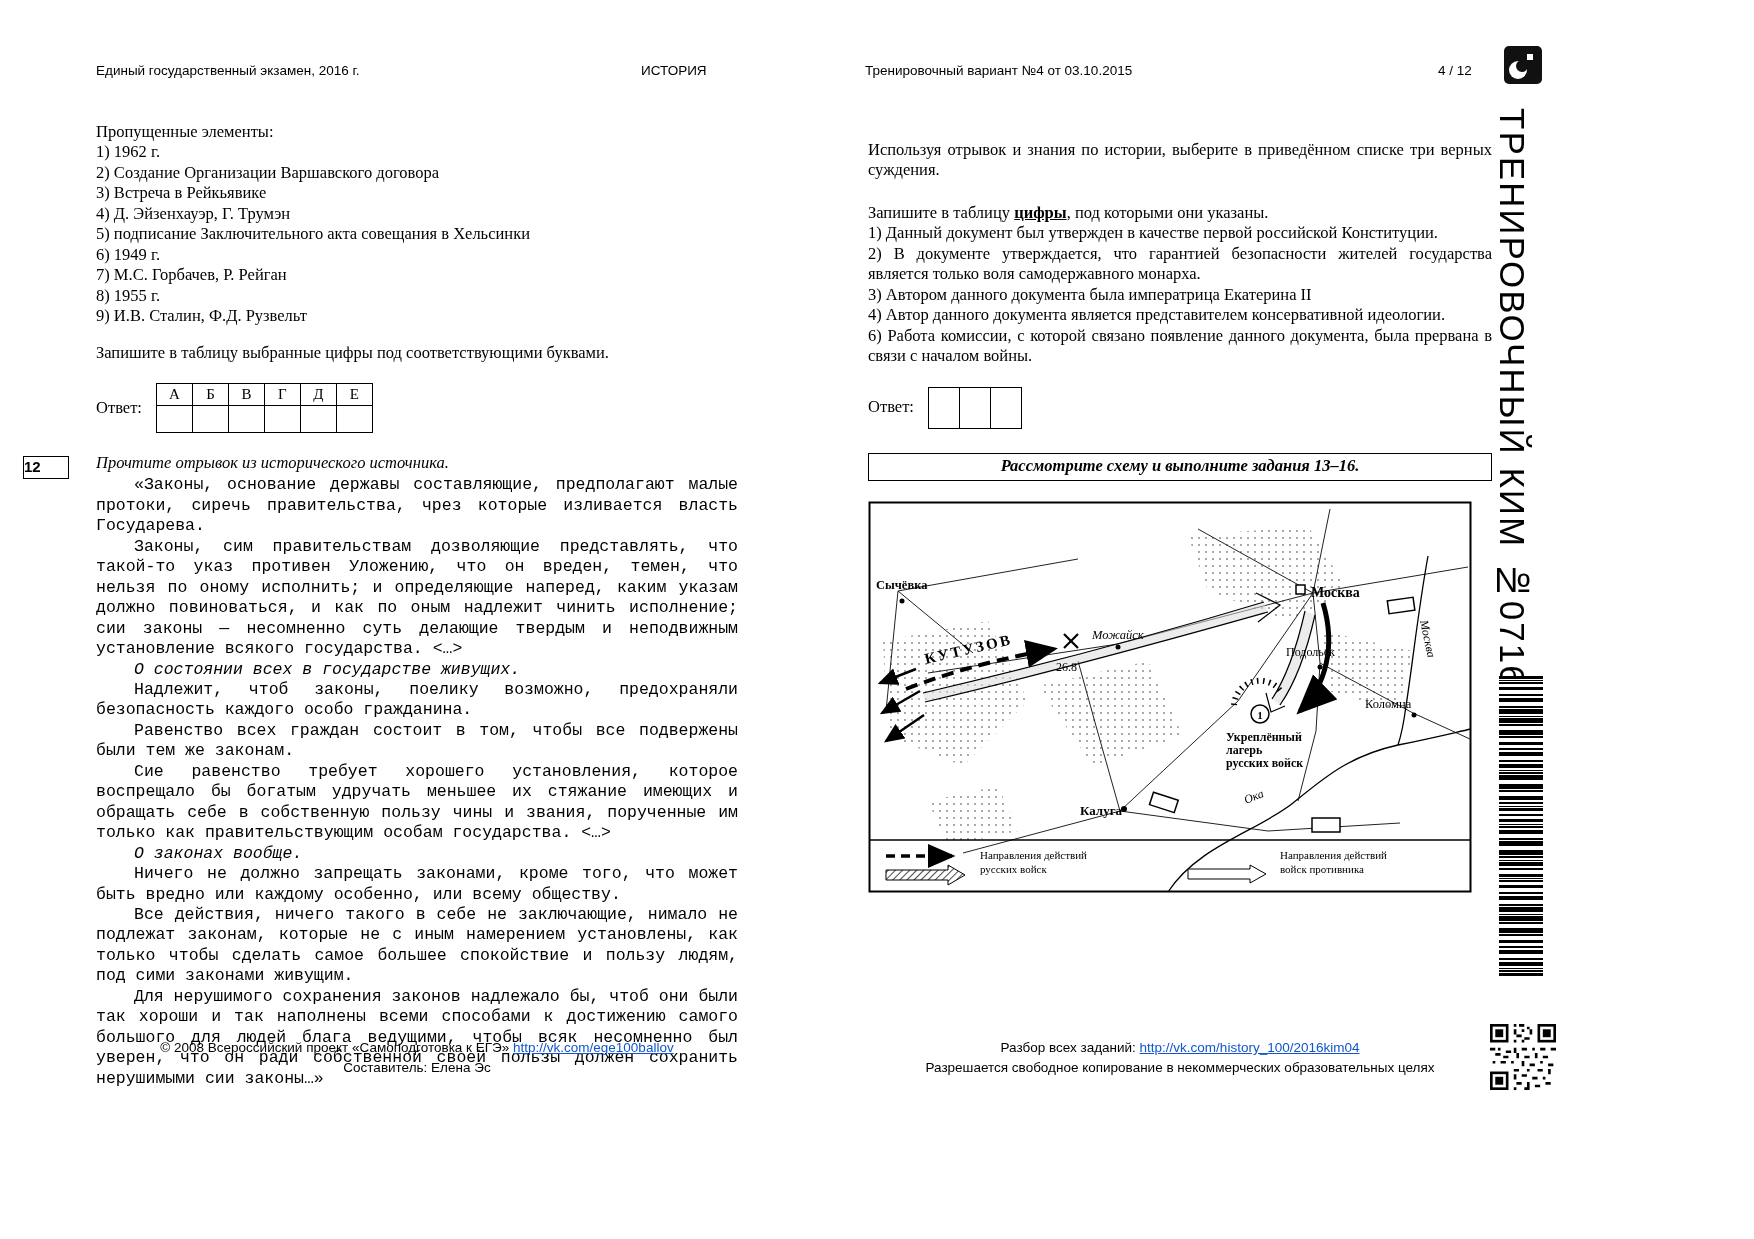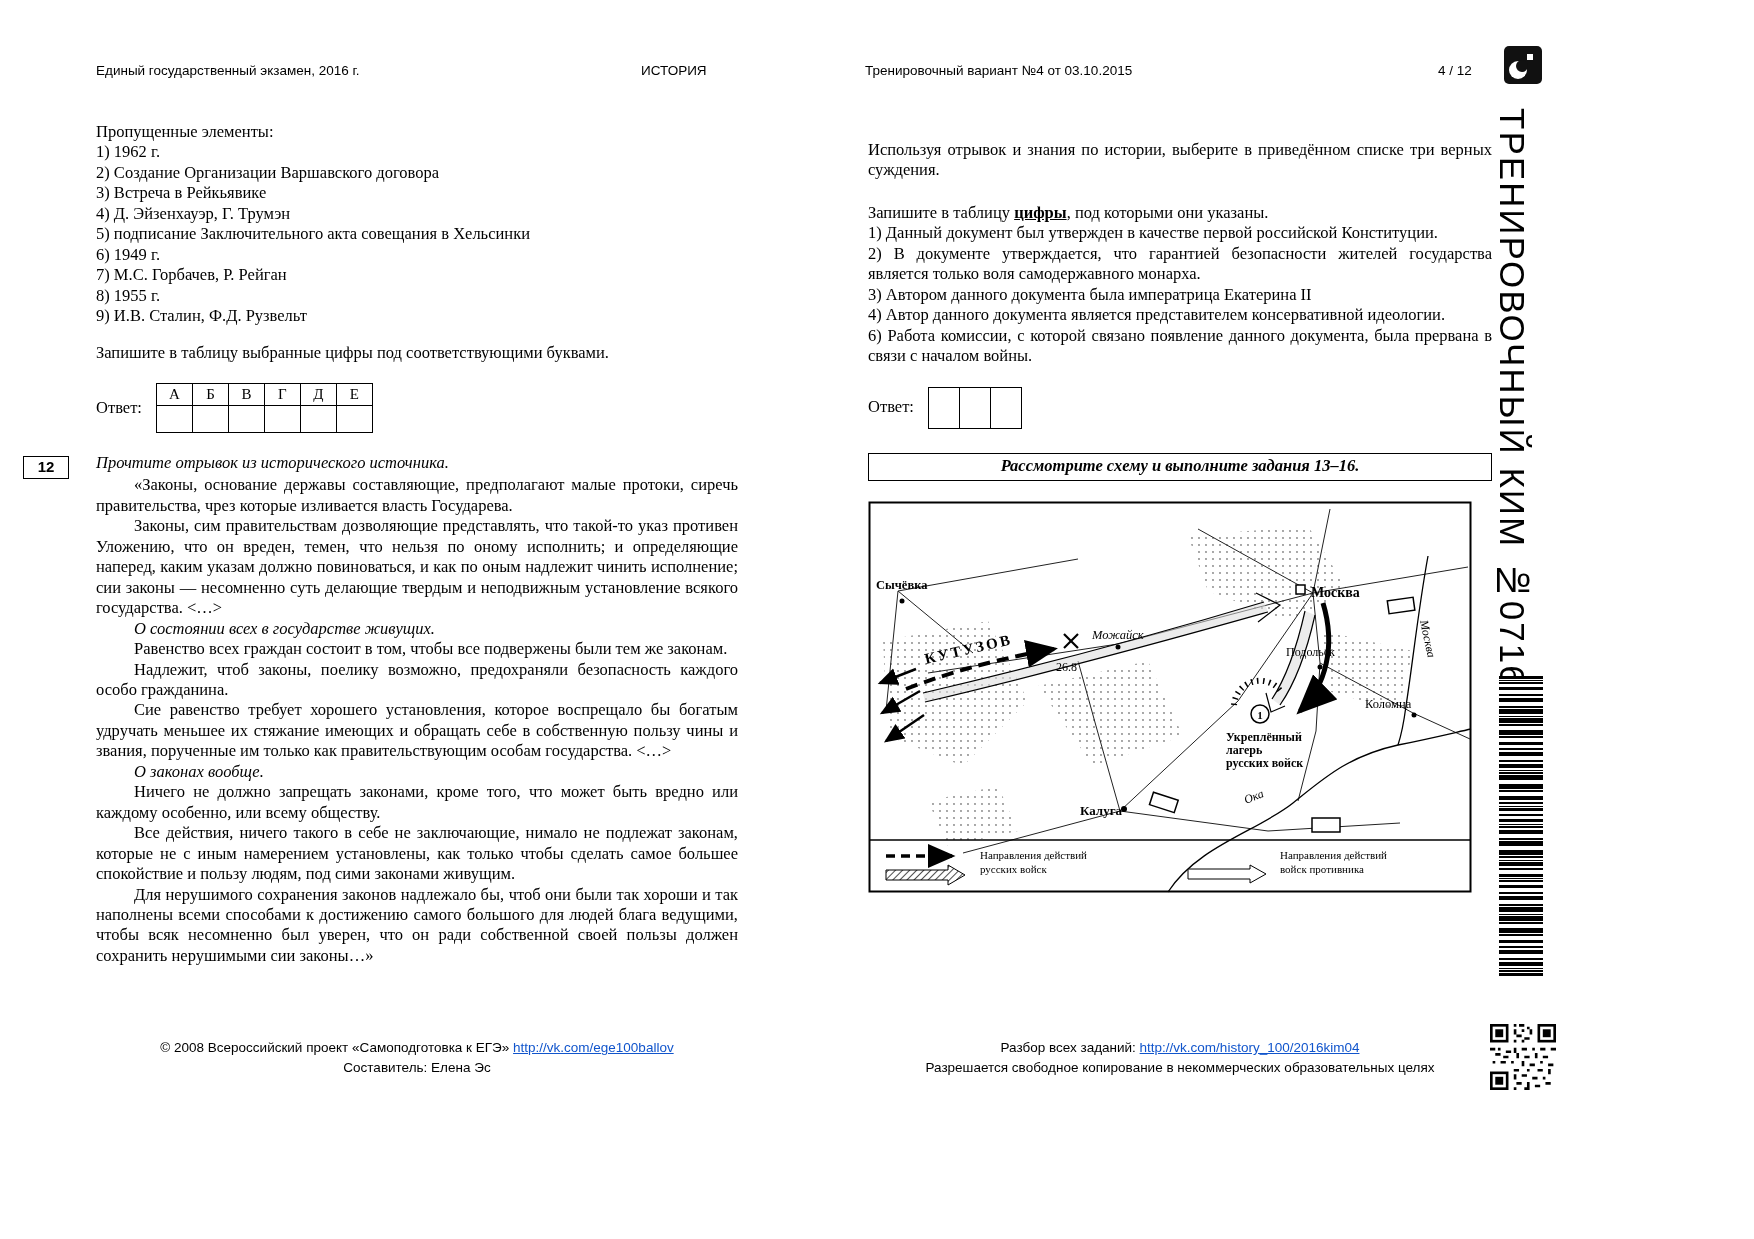--- a/index.html
+++ b/index.html
@@ -23,26 +23,26 @@
   .answer-block { display:flex; align-items:center; gap:14px; margin-top:20px; }
   table.ans { border-collapse:collapse; }
   table.ans td { border:1.4px solid #000; text-align:center; font-size:15px; padding:0; }
   table.letters-table td { width:36px; }
   table.letters-table tr.hdr-row td { height:22px; }
   table.letters-table tr.blank-row td { height:27px; }
   table.digits-table td { width:31px; height:41px; }
 
   .qnum {
     position:absolute; left:23px; top:456px; width:46px; height:23px;
-    border:1.7px solid #000; font-weight:bold; font-size:15px; text-align:center;
+    border:1.7px solid #000; font-weight:bold; font-size:15px; text-align:left;
     line-height:20px; font-family:"Liberation Sans",sans-serif;
   }
   .q-intro { font-style:italic; margin-top:20px; }
   .passage { margin-top:2px; }
-  .passage p { text-align:justify; text-indent:38px; }
+  .passage p { text-align:justify; text-indent:38px;font-family:Liberation Mono, monospace; }
   .passage p.section { font-style:italic; }
 
   .footer { position:absolute; top:1038px; text-align:center; font-family:"Liberation Sans",sans-serif; font-size:13.5px; line-height:1.5; }
   #footer-left  { left:96px;  width:642px; }
   #footer-right { left:868px; width:624px; }
   .footer a { color:#1155CC; text-decoration:underline; cursor:pointer; }
 
   .right-intro { text-align:justify; }
   .write-line { margin-top:22px; }
   .write-line .emph { font-weight:bold; text-decoration:underline; }
@@ -127,22 +127,22 @@
       </tbody>
         </table>
     </div>
 
     <div class="q-intro">Прочтите отрывок из исторического источника.</div>
 
     <div class="passage">
       <p>«Законы, основание державы составляющие, предполагают малые протоки, сиречь правительства, чрез которые изливается власть Государева.</p>
       <p>Законы, сим правительствам дозволяющие представлять, что такой-то указ противен Уложению, что он вреден, темен, что нельзя по оному исполнить; и определяющие наперед, каким указам должно повиноваться, и как по оным надлежит чинить исполнение; сии законы — несомненно суть делающие твердым и неподвижным установление всякого государства. &lt;…&gt;</p>
       <p class="section">О состоянии всех в государстве живущих.</p>
+      <p>Надлежит, чтоб законы, поелику возможно, предохраняли безопасность каждого особо гражданина.</p>
       <p>Равенство всех граждан состоит в том, чтобы все подвержены были тем же законам.</p>
-      <p>Надлежит, чтоб законы, поелику возможно, предохраняли безопасность каждого особо гражданина.</p>
       <p>Сие равенство требует хорошего установления, которое воспрещало бы богатым удручать меньшее их стяжание имеющих и обращать себе в собственную пользу чины и звания, порученные им только как правительствующим особам государства. &lt;…&gt;</p>
       <p class="section">О законах вообще.</p>
       <p>Ничего не должно запрещать законами, кроме того, что может быть вредно или каждому особенно, или всему обществу.</p>
       <p>Все действия, ничего такого в себе не заключающие, нимало не подлежат законам, которые не с иным намерением установлены, как только чтобы сделать самое большее спокойствие и пользу людям, под сими законами живущим.</p>
       <p>Для нерушимого сохранения законов надлежало бы, чтоб они были так хороши и так наполнены всеми способами к достижению самого большого для людей блага ведущими, чтобы всяк несомненно был уверен, что он ради собственной своей пользы должен сохранить нерушимыми сии законы…»</p>
     </div>
   </div>
 
   <div class="qnum">12</div>
 

